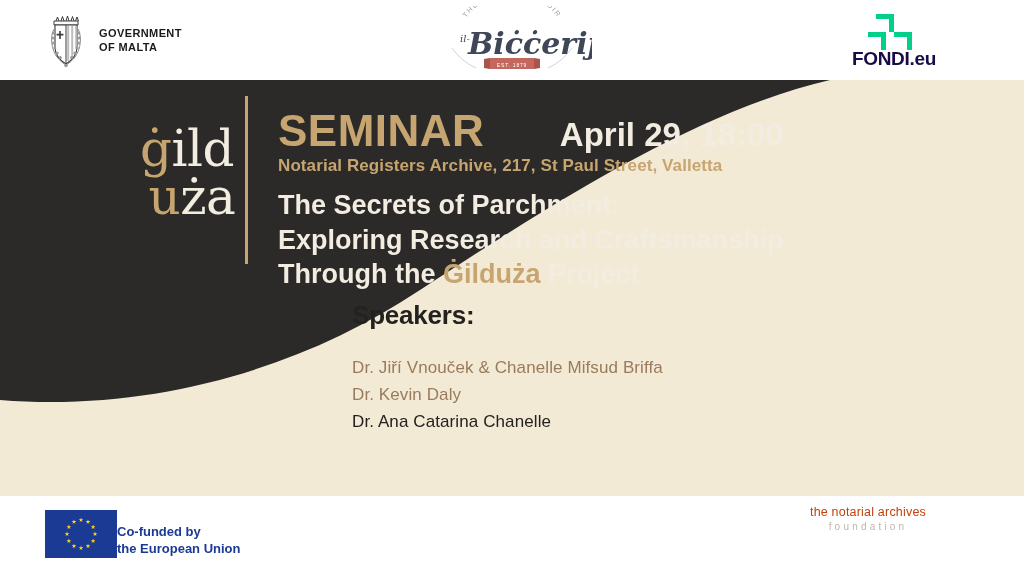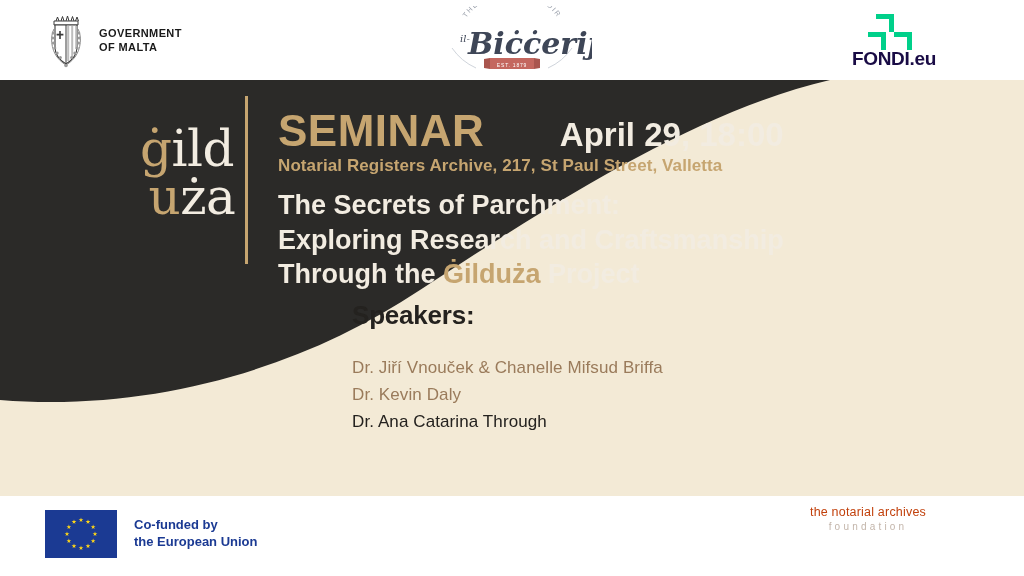--- a/index.html
+++ b/index.html
@@ -179,22 +179,22 @@
     position: absolute;
     left: 0; top: 496px;
     width: 1024px; height: 80px;
     background: #ffffff;
     z-index: 20;
   }
   .eu-logo {
     position: absolute;
     left: 45px; top: 14px;
     display: flex;
-    align-items: center;
-    gap: 17px;
+    align-items: flex-end;
+    gap: 0;
   }
   .eu-flag { width: 72px; height: 48px; display: block; }
   .eu-text {
     font-size: 13px;
     font-weight: bold;
     line-height: 1.3;
     color: #1b3a93;
     white-space: pre-line;
   }
   .naf-logo {
@@ -333,21 +333,21 @@
         <div>Exploring Research and Craftsmanship</div>
         <div><span>Through the </span><span class="hl-gold">Ġilduża</span><span> Project</span></div>
       </div>
     </div>
 
     <div class="speakers">
       <div class="speakers-heading">Speakers:</div>
       <div class="speaker-list" id="speaker-list">
           <div class="speaker-row sp-brown">Dr. Jiří Vnouček &amp; Chanelle Mifsud Briffa</div>
           <div class="speaker-row sp-brown">Dr. Kevin Daly</div>
-          <div class="speaker-row sp-dark">Dr. Ana Catarina Through</div>
+          <div class="speaker-row sp-dark">Dr. Ana Catarina Chanelle</div>
         </div>
     </div>
   </div>
 
   <div class="footer-band">
     <div class="eu-logo">
       <svg class="eu-flag" viewBox="0 0 72 48">
         <rect width="72" height="48" fill="#1b3a93"></rect>
         <g id="eu-stars" fill="#ffd617">
             <path d="M36.00 7.50 L36.56 9.23 L38.38 9.23 L36.91 10.30 L37.47 12.02 L36.00 10.96 L34.53 12.02 L35.09 10.30 L33.62 9.23 L35.44 9.23 Z"></path>

